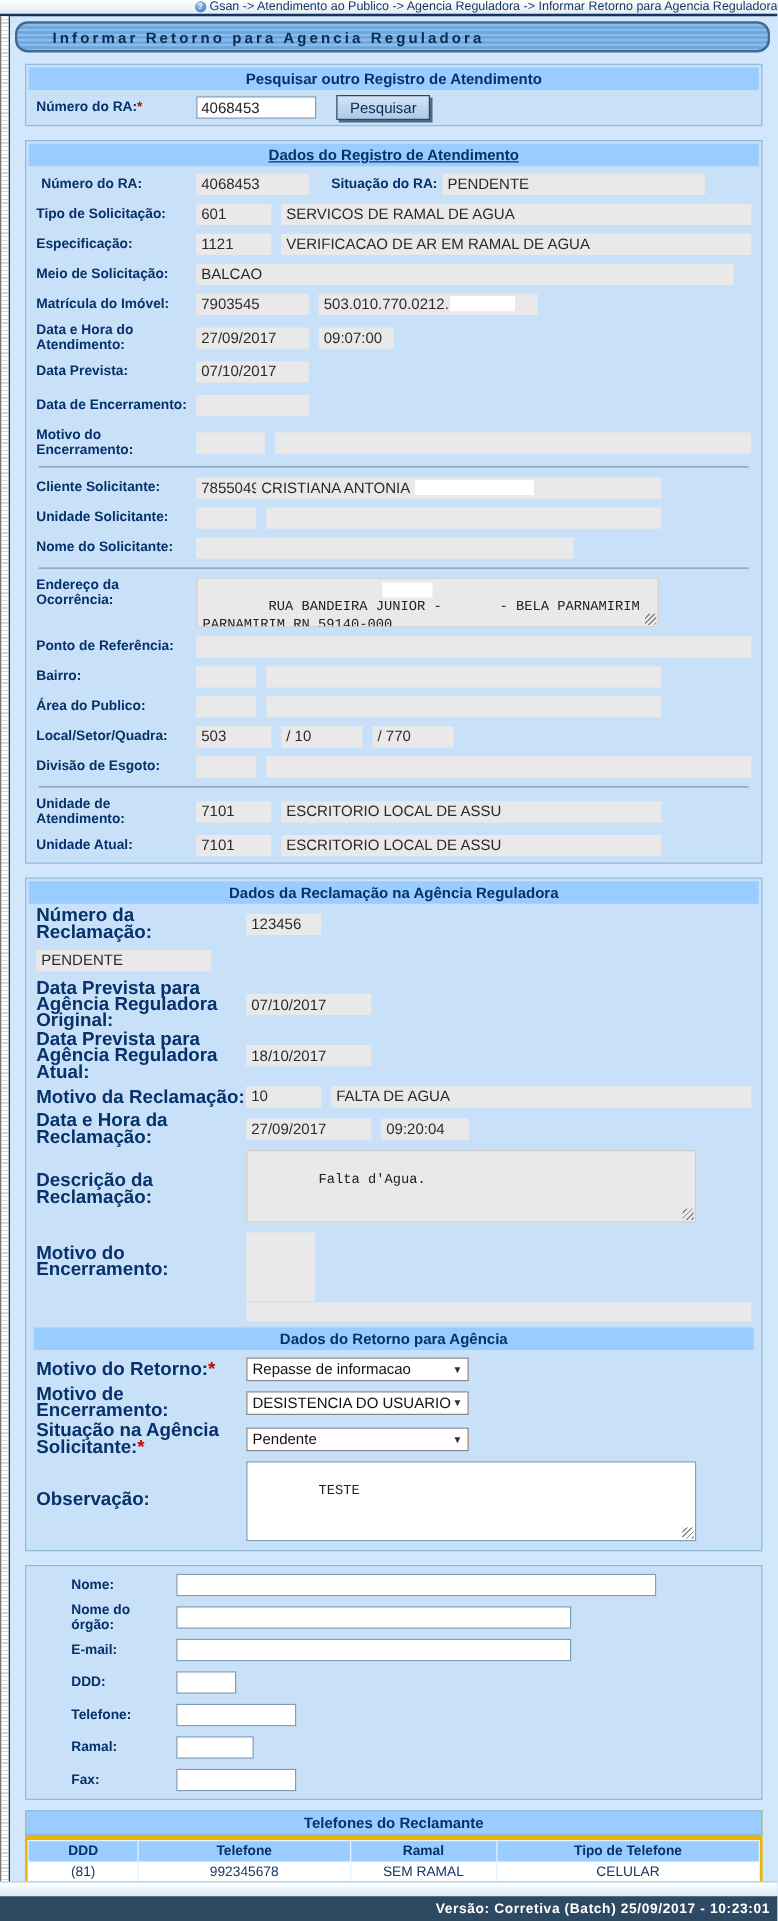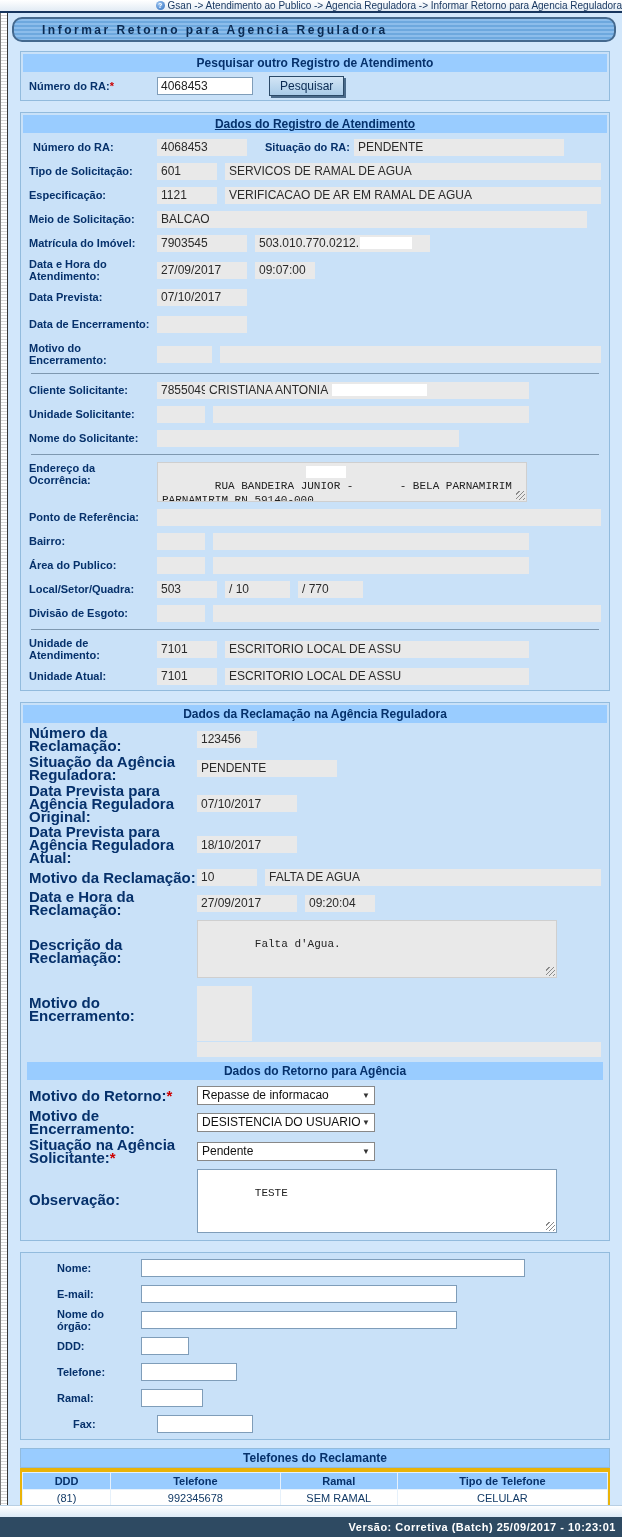--- a/index.html
+++ b/index.html
@@ -365,21 +365,20 @@
     <div class="box-hd">Dados da Reclamação na Agência Reguladora</div>
 
     <div class="row">
       <span class="lbl2">Número da Reclamação:</span>
       <div class="ro w60">
           <span>123456</span>
         </div>
     </div>
 
     <div class="row tall">
-      <span class="lbl2">Situação da Agência Reguladora:</span>
       <div class="ro w140">
           <span>PENDENTE</span>
         </div>
     </div>
 
     <div class="row tall">
       <span class="lbl2">Data Prevista para Agência Reguladora Original:</span>
       <div class="ro w100">
           <span>07/10/2017</span>
         </div>
@@ -465,40 +464,40 @@
     </div>
   </div>
 
   <div class="box" style="flex:0 0 auto;">
 
     <div class="row" style="min-height:26px;">
       <span class="lbl3">Nome:</span>
       <input class="inp" style="width: 384px;">
     </div>
     <div class="row" style="min-height:26px;">
+      <span class="lbl3">Nome do órgão:</span>
+      <input class="inp" style="width: 316px;">
+    </div>
+    <div class="row" style="min-height:26px;">
       <span class="lbl3">E-mail:</span>
       <input class="inp" style="width: 316px;">
     </div>
     <div class="row" style="min-height:26px;">
-      <span class="lbl3">Nome do órgão:</span>
-      <input class="inp" style="width: 316px;">
-    </div>
-    <div class="row" style="min-height:26px;">
       <span class="lbl3">DDD:</span>
       <input class="inp w48" style="">
     </div>
     <div class="row" style="min-height:26px;">
       <span class="lbl3">Telefone:</span>
       <input class="inp w96" style="">
     </div>
     <div class="row" style="min-height:26px;">
       <span class="lbl3">Ramal:</span>
       <input class="inp" style="width: 62px;">
     </div>
-    <div class="row" style="min-height:26px;margin-left:16px;">
+    <div class="row" style="min-height:26px;">
       <span class="lbl3">Fax:</span>
       <input class="inp w96" style="">
     </div>
   </div>
 
   <div class="box" style="flex:0 0 auto; background:#eab308; border:none; padding:0; margin-top:2px;">
     <div class="box" style="margin:0; padding:0;">
       <div class="box-hd" style="margin:0;">Telefones do Reclamante</div>
     </div>
     <table class="ph" style="margin-top:4px;">

